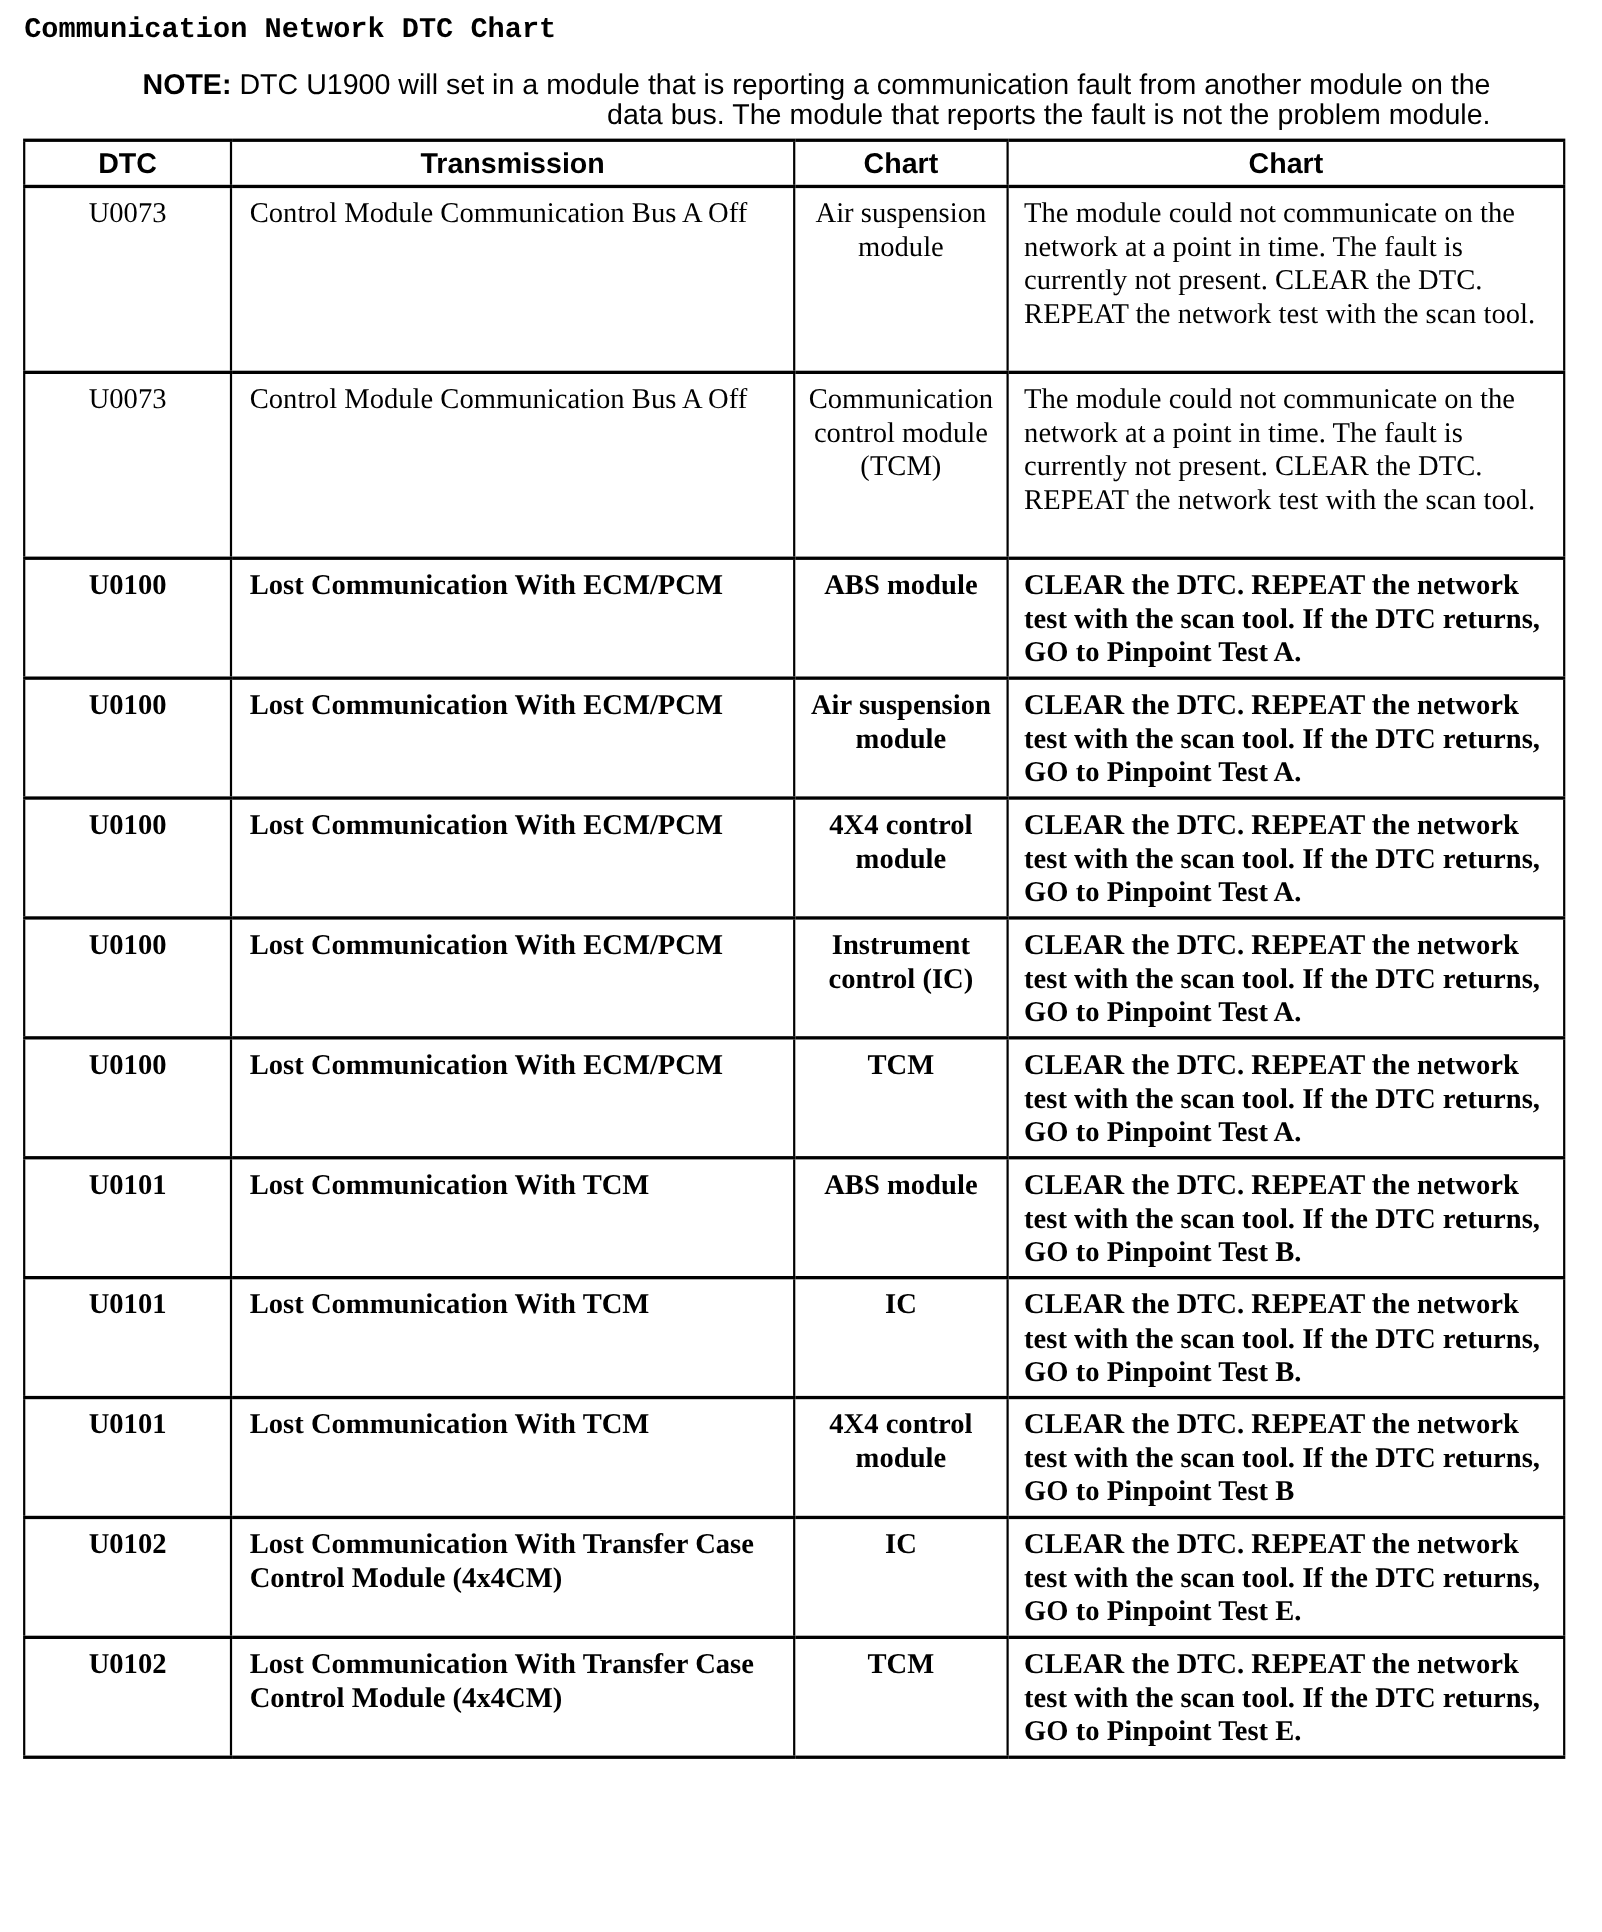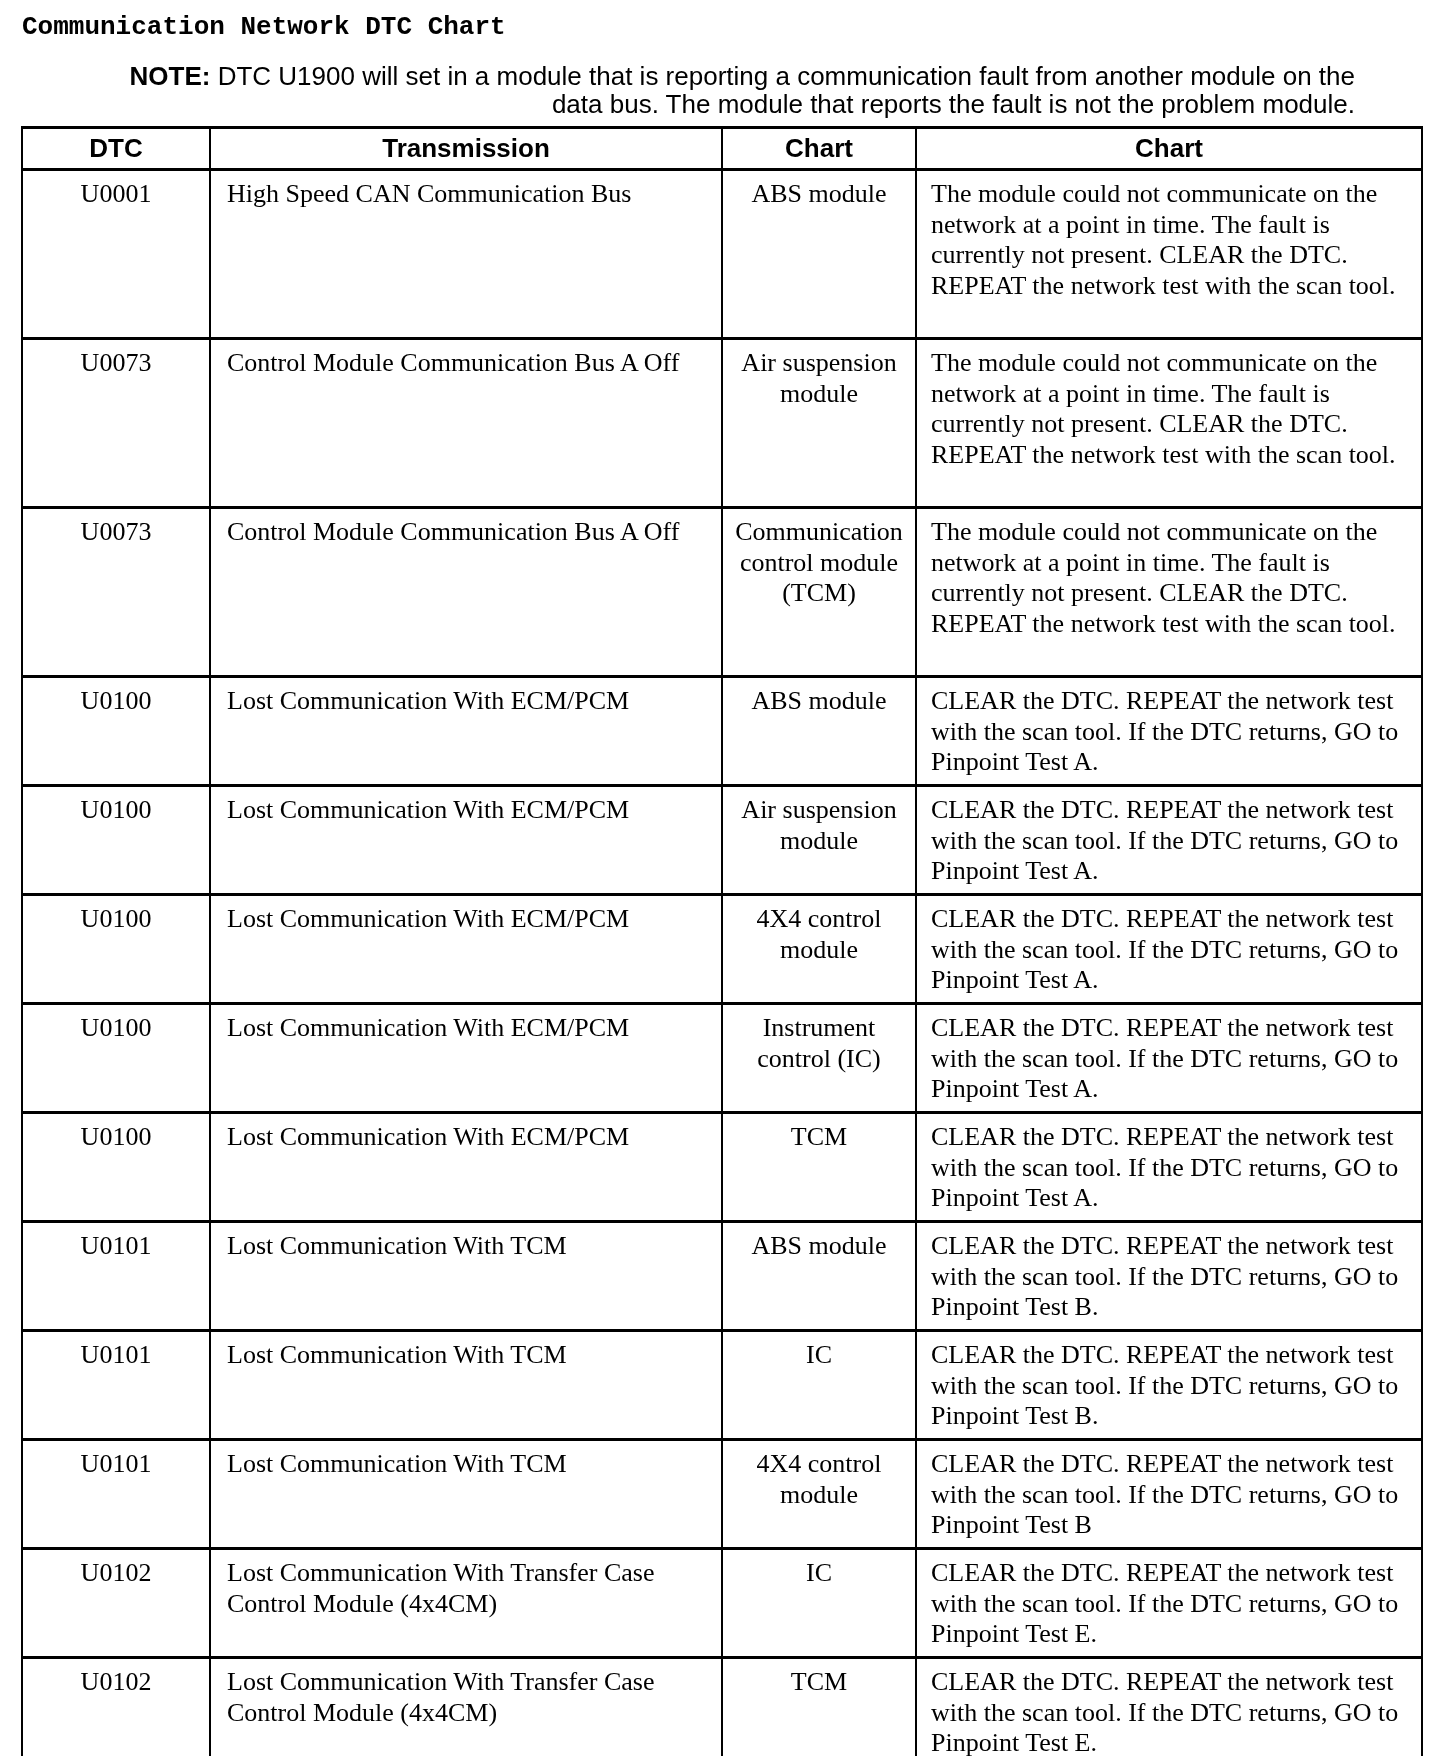--- a/index.html
+++ b/index.html
@@ -83,21 +83,21 @@
     }
     td.col-action {
       padding-left: 14px !important;
       padding-right: 10px !important;
     }
     col.c-dtc { width: 188px; }
     col.c-desc { width: 512px; }
     col.c-source { width: 194px; }
     col.c-action { width: 506px; }
     tr.h5 td { height: 152px; }
-    tr.h3 td { height: 92px; }
+    tr.h3 td { height: 92px; font-weight: bold; }
   </style>
 </head>
 <body>
 
 <div class="page-title">Communication Network DTC Chart</div>
 
 <div class="note"><span class="note-label">NOTE:</span><span> DTC U1900 will set in a module that is reporting a communication fault from another module on the data bus. The module that reports the fault is not the problem module.</span></div>
 
 <table class="dtc-table">
   <colgroup>
@@ -108,26 +108,20 @@
   </colgroup>
   <thead>
     <tr>
       <th>DTC</th>
       <th>Transmission</th>
       <th>Chart</th>
       <th>Chart</th>
     </tr>
   </thead>
   <tbody>
-    <tr class="h5">
-      <td class="col-dtc">U0001</td>
-      <td class="col-desc">High Speed CAN Communication Bus</td>
-      <td class="col-source">ABS module</td>
-      <td class="col-action">The module could not communicate on the network at a point in time. The fault is currently not present. CLEAR the DTC. REPEAT the network test with the scan tool.</td>
-    </tr>
     <tr class="h5">
       <td class="col-dtc">U0073</td>
       <td class="col-desc">Control Module Communication Bus A Off</td>
       <td class="col-source">Air suspension module</td>
       <td class="col-action">The module could not communicate on the network at a point in time. The fault is currently not present. CLEAR the DTC. REPEAT the network test with the scan tool.</td>
     </tr>
     <tr class="h5">
       <td class="col-dtc">U0073</td>
       <td class="col-desc">Control Module Communication Bus A Off</td>
       <td class="col-source">Communication control module (TCM)</td>

